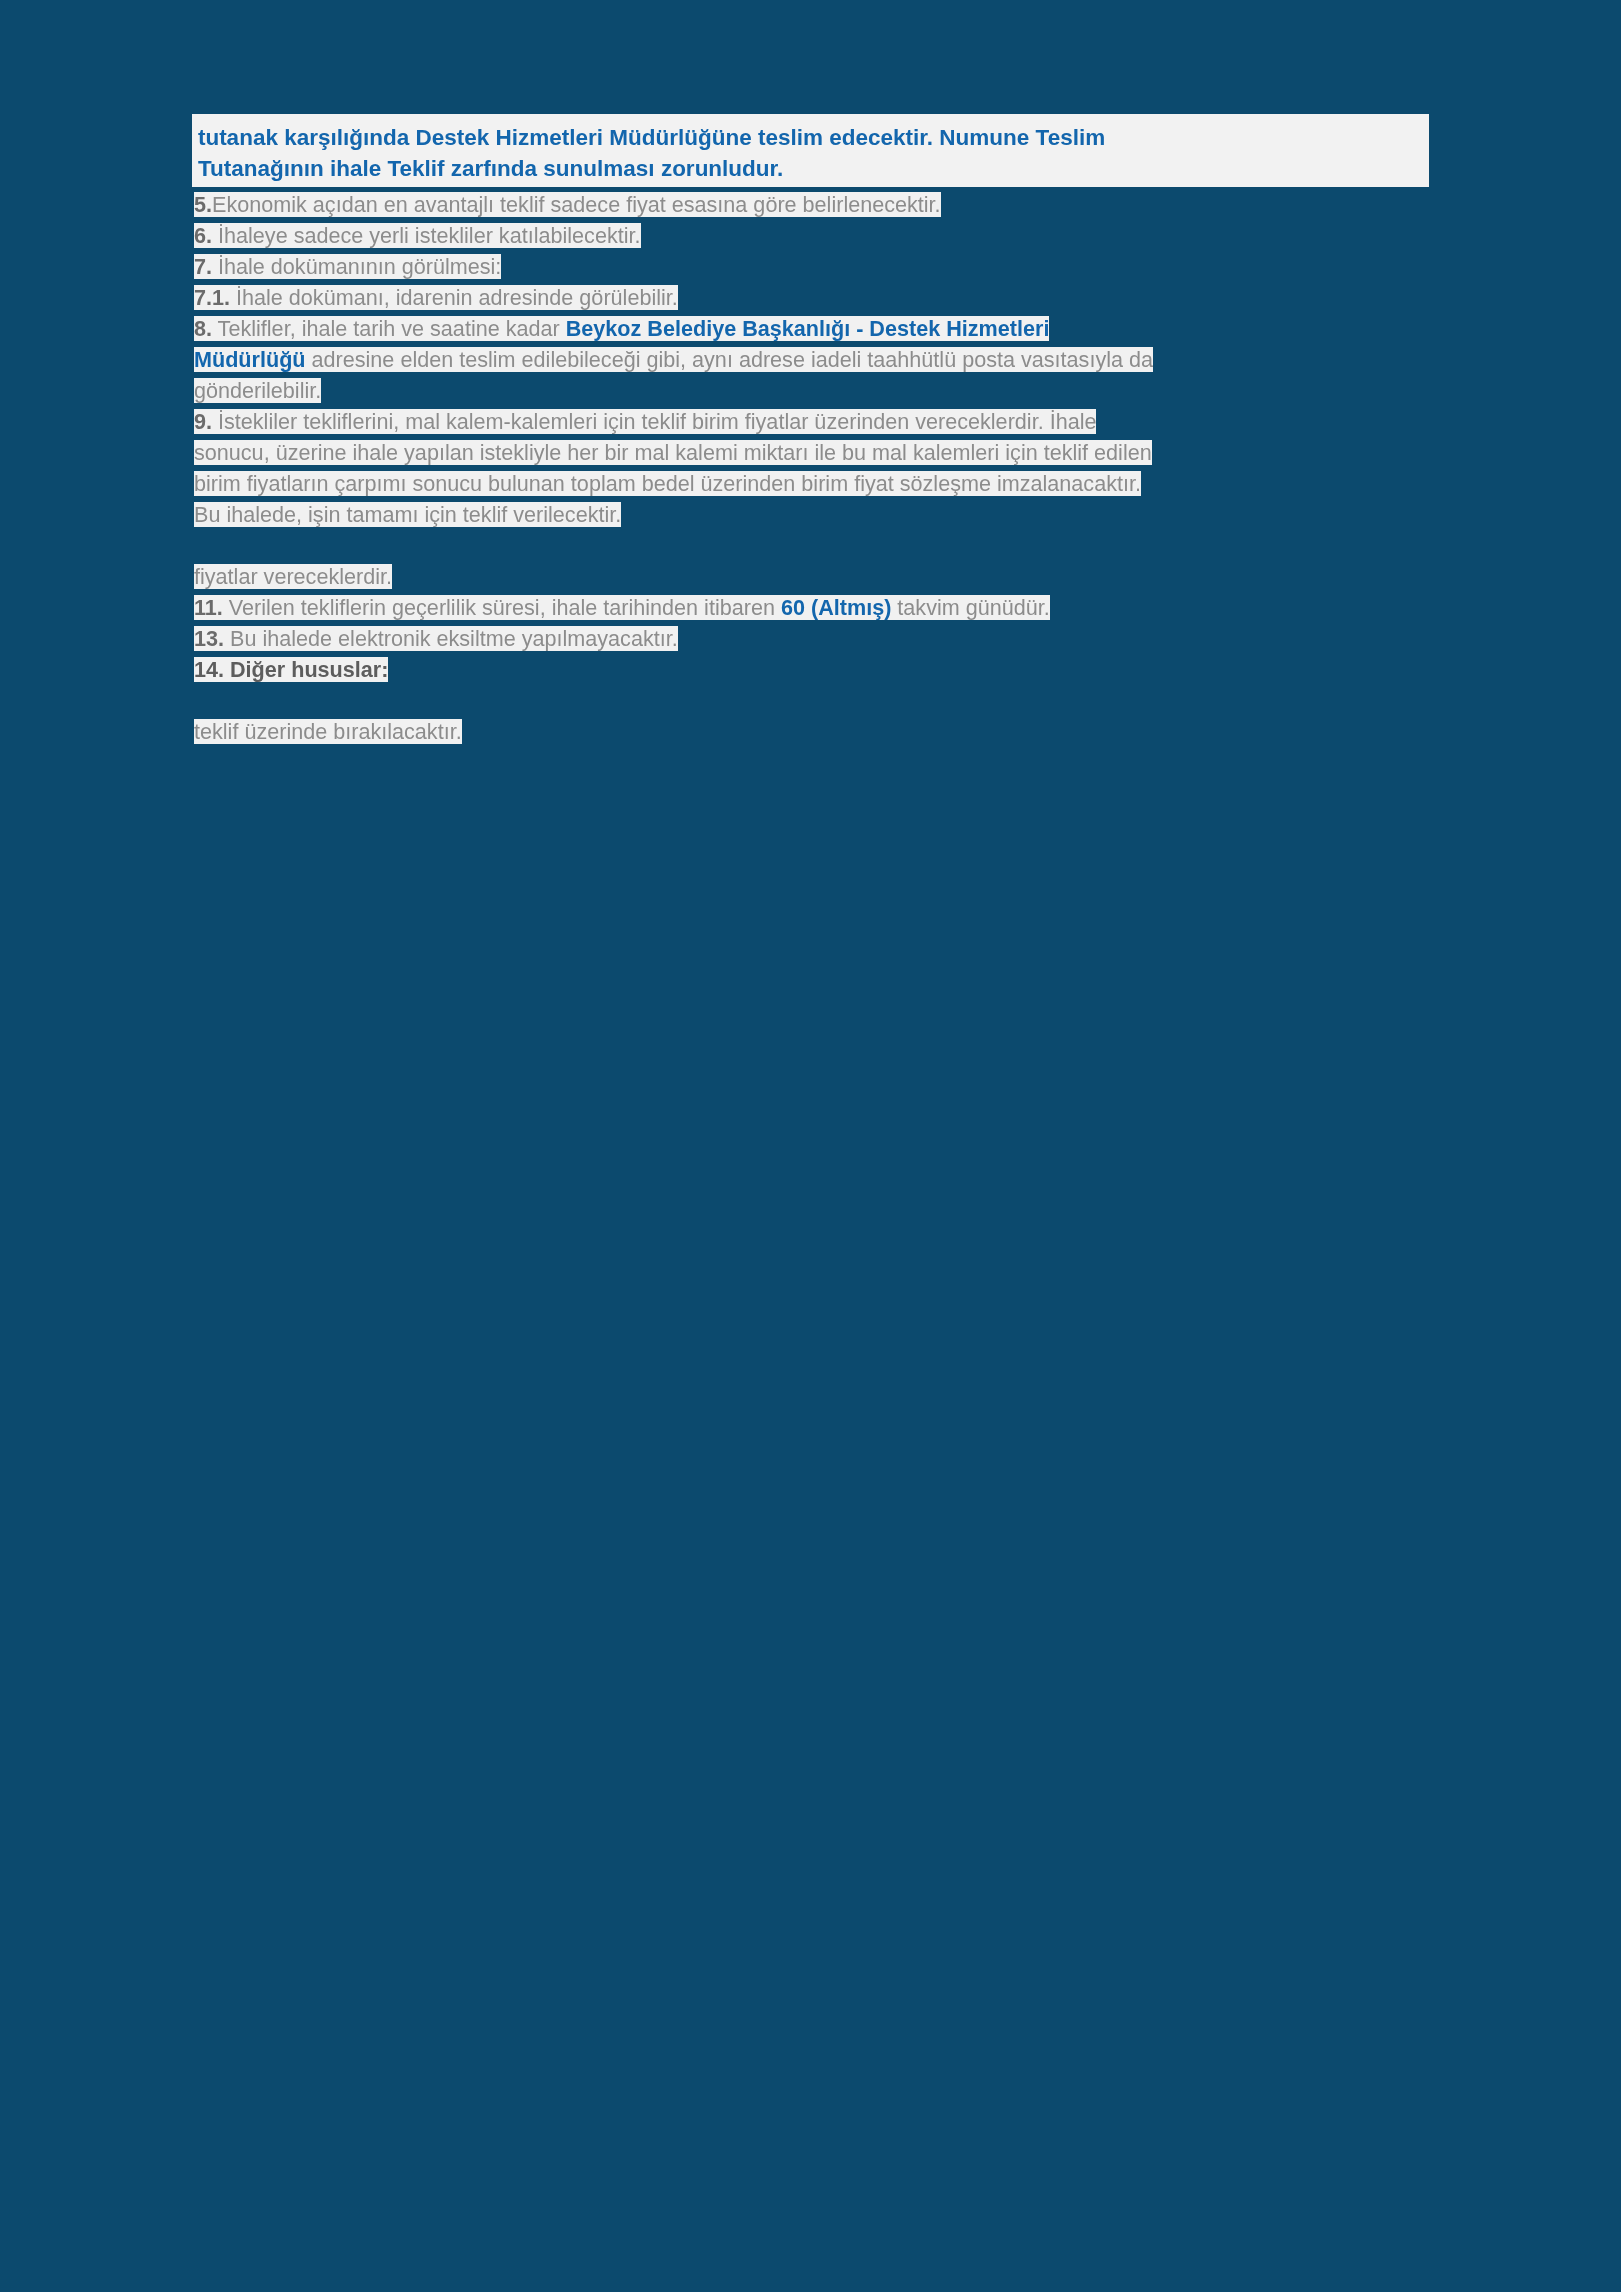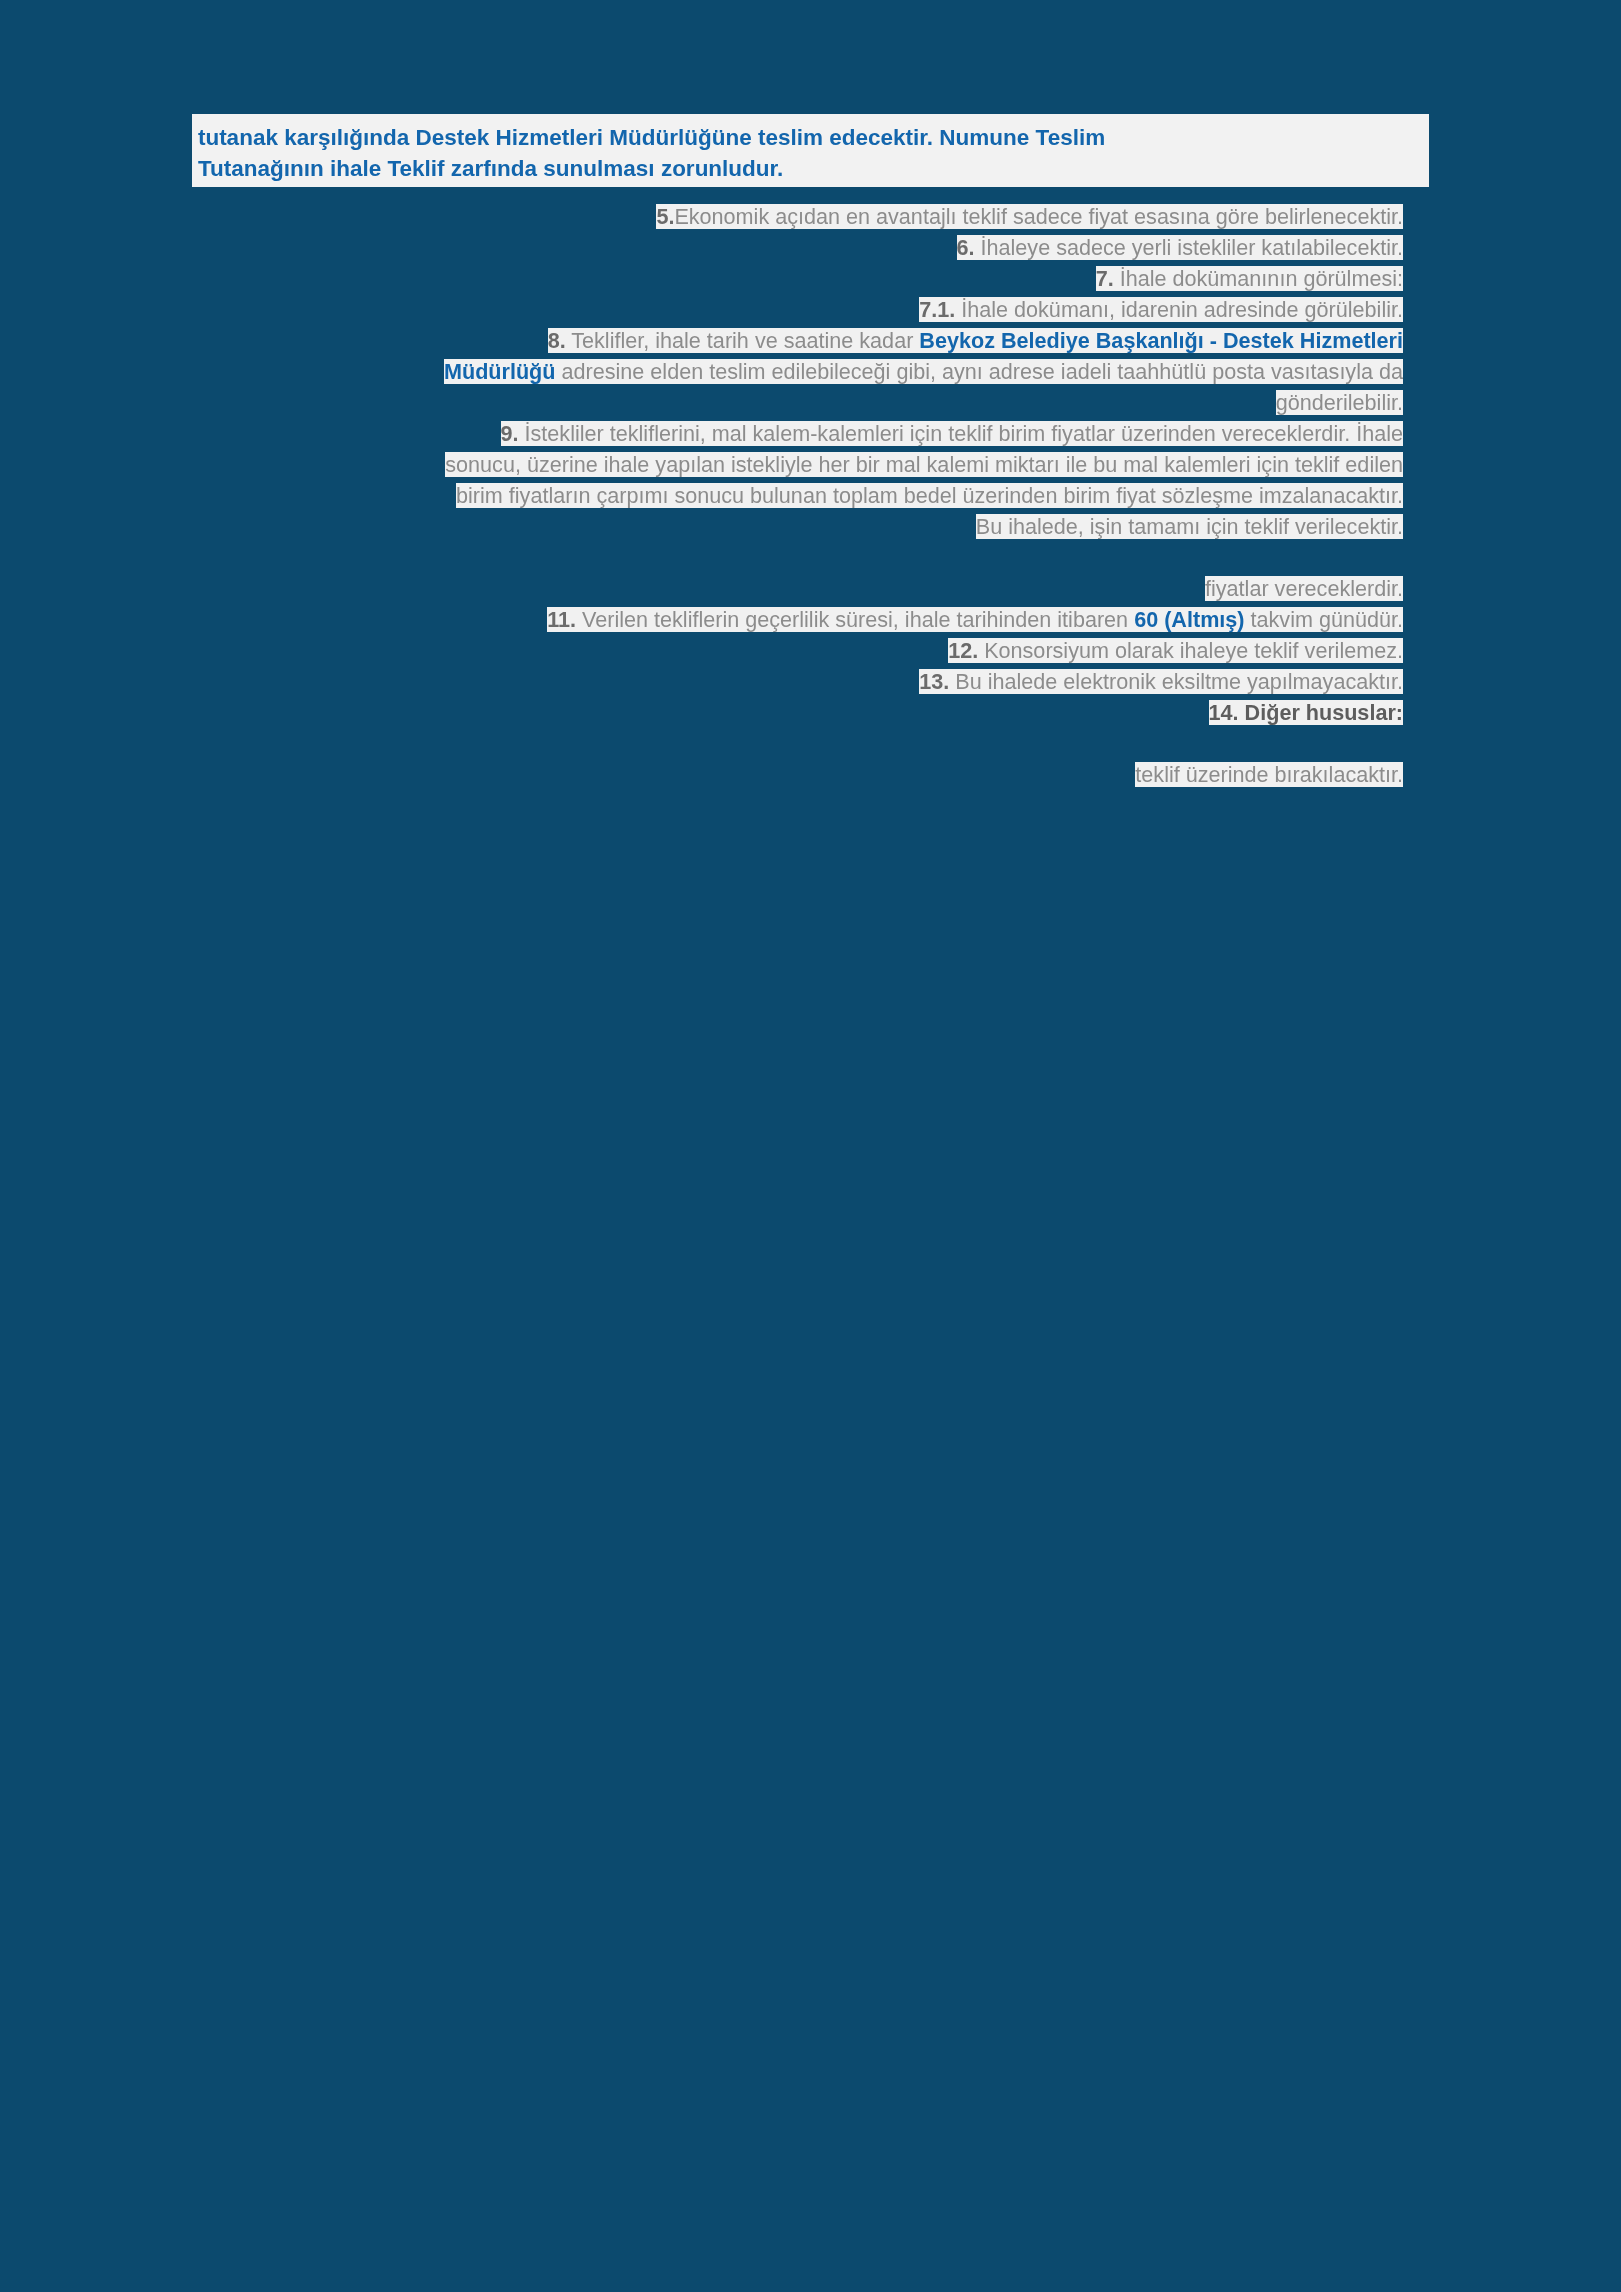--- a/index.html
+++ b/index.html
@@ -26,25 +26,25 @@
     width: 100%;
     background: #f2f2f2;
     color: #1366ad;
     font-weight: 700;
     font-size: 22.5px;
     line-height: 31px;
     padding: 7.8px 7.8px 2.9px 5.9px;
   }
   .doc-body {
     width: 1209px;
-    margin: 14px 0 0 2px;
+    margin: 2px 0 0 2px;
     font-size: 21.6px;
     line-height: 31px;
     color: #8c8c8c;
-    text-align: right;
+    text-align: left;
   }
   p.para { margin: 0; padding: 0; }
   .hl { background: #f1f1f1; }
   .num { font-weight: 700; color: #6b6b6b; }
   .blue { font-weight: 700; color: #1366ad; }
   .h14 { font-weight: 700; color: #5d5d5d; }
   .stretch { word-spacing: 5.4px; }
 </style>
 </head>
 <body>
@@ -69,21 +69,20 @@
 
 
       <p class="para"><span class="hl"><span class="num">8.</span><span> Teklifler, ihale tarih ve saatine kadar </span><span class="blue">Beykoz Belediye Başkanlığı - Destek Hizmetleri</span></span><br><span class="hl"><span class="blue">Müdürlüğü</span><span> adresine elden teslim edilebileceği gibi, aynı adrese iadeli taahhütlü posta vasıtasıyla da</span></span><br><span class="hl">gönderilebilir.</span></p>
 
       <p class="para"><span class="hl"><span class="num">9.</span><span> İstekliler tekliflerini, mal kalem-kalemleri için teklif birim fiyatlar üzerinden vereceklerdir. İhale</span></span><br><span class="hl">sonucu, üzerine ihale yapılan istekliyle her bir mal kalemi miktarı ile bu mal kalemleri için teklif edilen</span><br><span class="hl">birim fiyatların çarpımı sonucu bulunan toplam bedel üzerinden birim fiyat sözleşme imzalanacaktır.</span><br><span class="hl">Bu ihalede, işin tamamı için teklif verilecektir.</span></p>
 
       <p class="para"><br><span class="hl">fiyatlar vereceklerdir.</span></p>
 
       <p class="para"><span class="hl"><span class="num">11.</span><span> Verilen tekliflerin geçerlilik süresi, ihale tarihinden itibaren </span><span class="blue">60 (Altmış)</span><span> takvim günüdür.</span></span></p>
 
-      <p class="para"><span class="hl"><span class="num">12.</span><span> Konsorsiyum olarak ihaleye teklif verilemez.</span></span></p>
 
       <p class="para"><span class="hl"><span class="num">13.</span><span> Bu ihalede elektronik eksiltme yapılmayacaktır.</span></span></p>
 
       <p class="para"><span class="hl h14">14. Diğer hususlar:</span></p>
 
       <p class="para"><br><span class="hl">teklif üzerinde bırakılacaktır.</span></p>
 
     </div>
   </div>
 </div>

